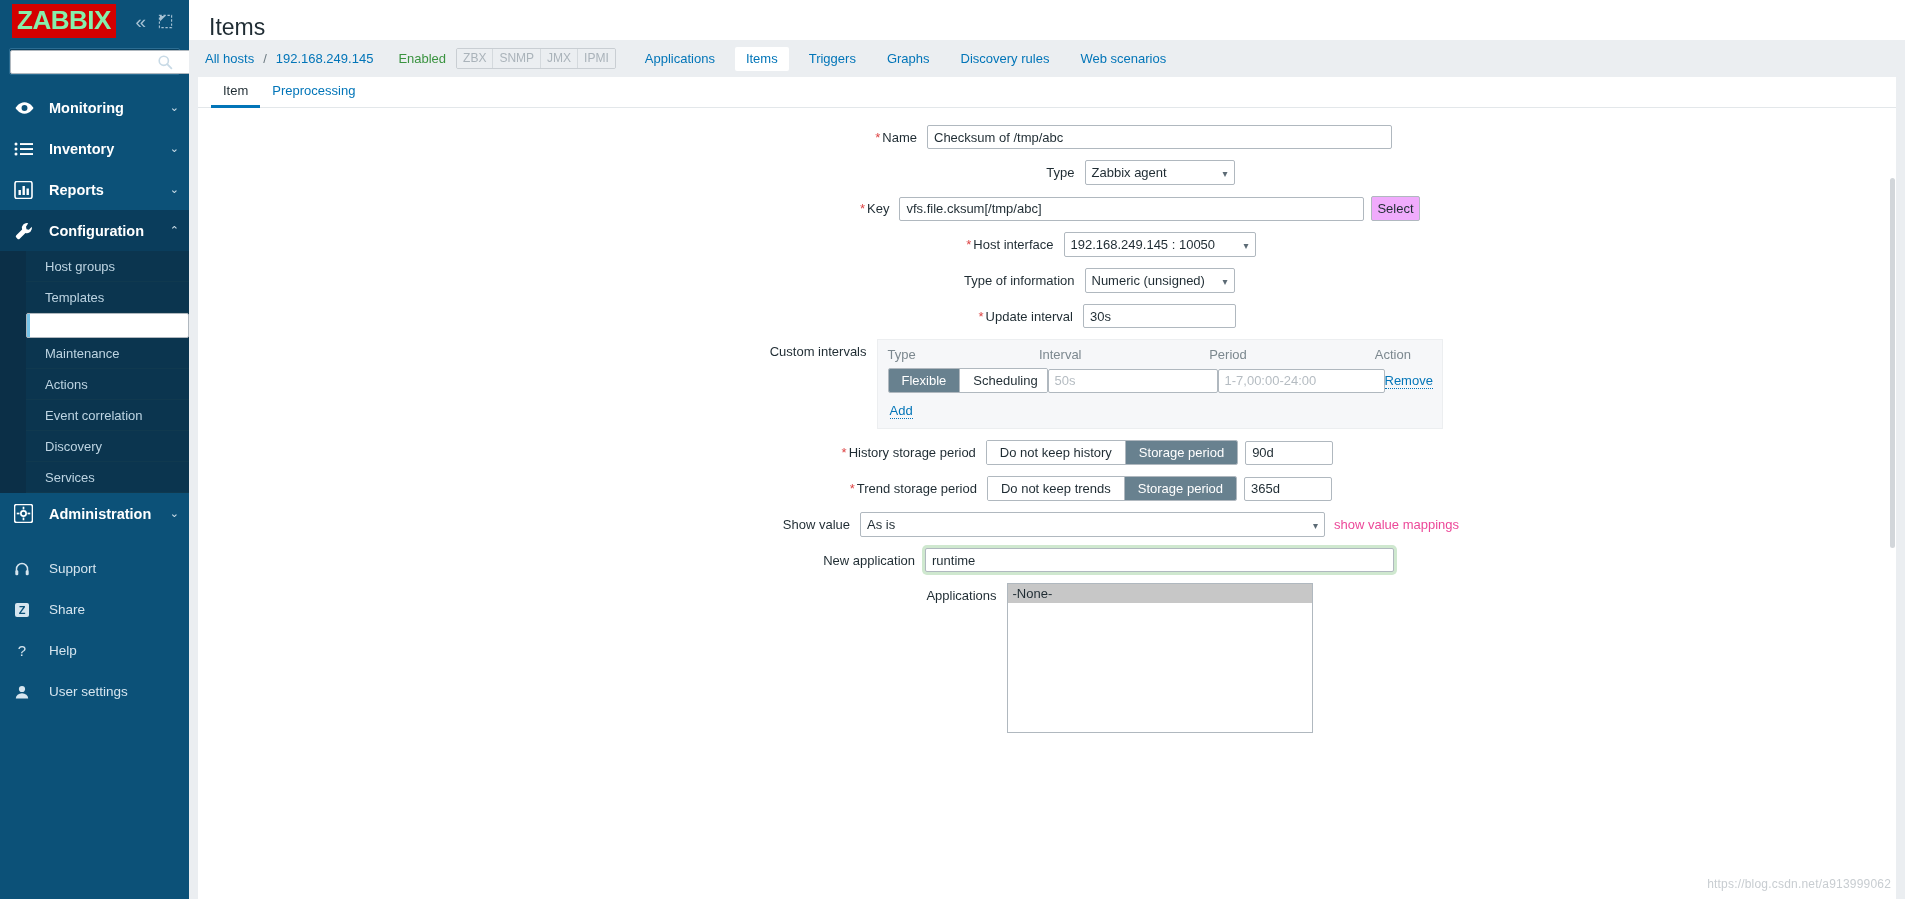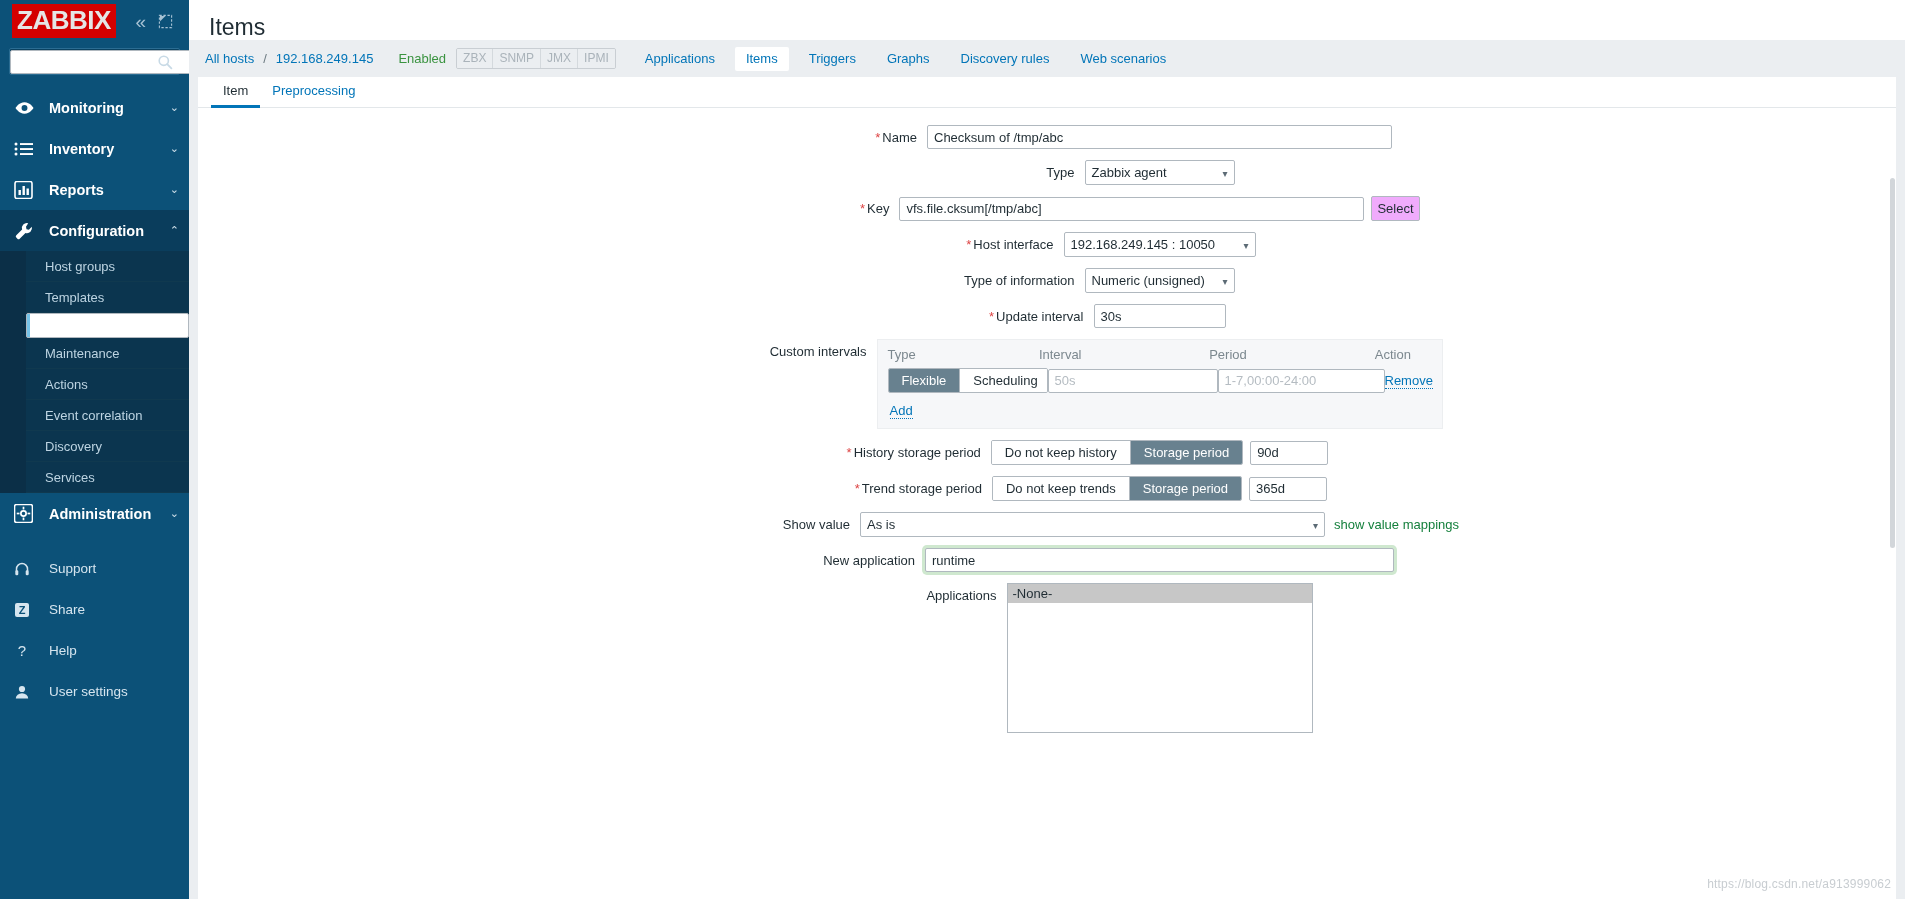--- a/index.html
+++ b/index.html
@@ -19,21 +19,21 @@
     position: relative;
     overflow: hidden;
   }
   .sb-top {
     height: 42px;
     display: flex; align-items: center;
     padding: 0 10px 0 12px;
   }
   .zbx-logo {
     background: #d40000;
-    color: #e5e5e5;
+    color: #86efac;
     font-size: 26px;
     font-weight: bold;
     letter-spacing: -0.5px;
     line-height: 1;
     padding: 3px 5px 5px 5px;
     font-family: "Liberation Sans", sans-serif;
   }
   .sb-top-icons { margin-left: auto; display: flex; align-items: center; gap: 14px; padding-right: 6px;}
   .sb-icon-btn {
     color: #a7c2d4; font-size: 17px; line-height: 1; cursor: pointer;
@@ -208,22 +208,22 @@
     border-radius: 2px;
     padding: 0 6px;
     font-size: 13px;
     color: #1f2c33;
     font-family: "Liberation Sans", sans-serif;
     outline: none;
     background: #ffffff;
   }
   input::placeholder { color: #b5bcc2; }
   .inp-wide { width: 465px; }
-  .inp-mid { width: 132px; }
-  .inp-small { width: 78px; }
+  .inp-mid { width: 153px; }
+  .inp-small { width: 88px; }
   .inp-green {
     border: 1px solid #8bbd8f;
     background: #e9edf7;
     box-shadow: 0 0 0 3px #cfe8cf;
     width: 469px;
   }
 
   .sel {
     height: 25px;
     border: 1px solid #b0b8bf;
@@ -276,21 +276,21 @@
   .seg > div {
     display: flex; align-items: center; justify-content: center;
     font-size: 13px; padding: 0 13px; cursor: pointer;
     background: #ffffff; color: #1f2c33;
   }
   .seg > div.on { background: #68818f; color: #ffffff; }
   .seg > div + div { border-left: 1px solid #b0b8bf; }
   .ci-interval { width: 170px; }
   .ci-period { width: 167px; }
   .link { color: #0275b8; cursor: pointer; text-decoration: none; border-bottom: 1px dotted #0275b8; }
-  .link-plain { color: #15803d; cursor: pointer; }
+  .link-plain { color: #ec4899; cursor: pointer; }
   .ci-add { margin-top: 10px; padding-left: 2px; }
 
   .listbox {
     width: 306px;
     height: 150px;
     border: 1px solid #b0b8bf;
     background: #ffffff;
     overflow: hidden;
     position: relative;
   }

